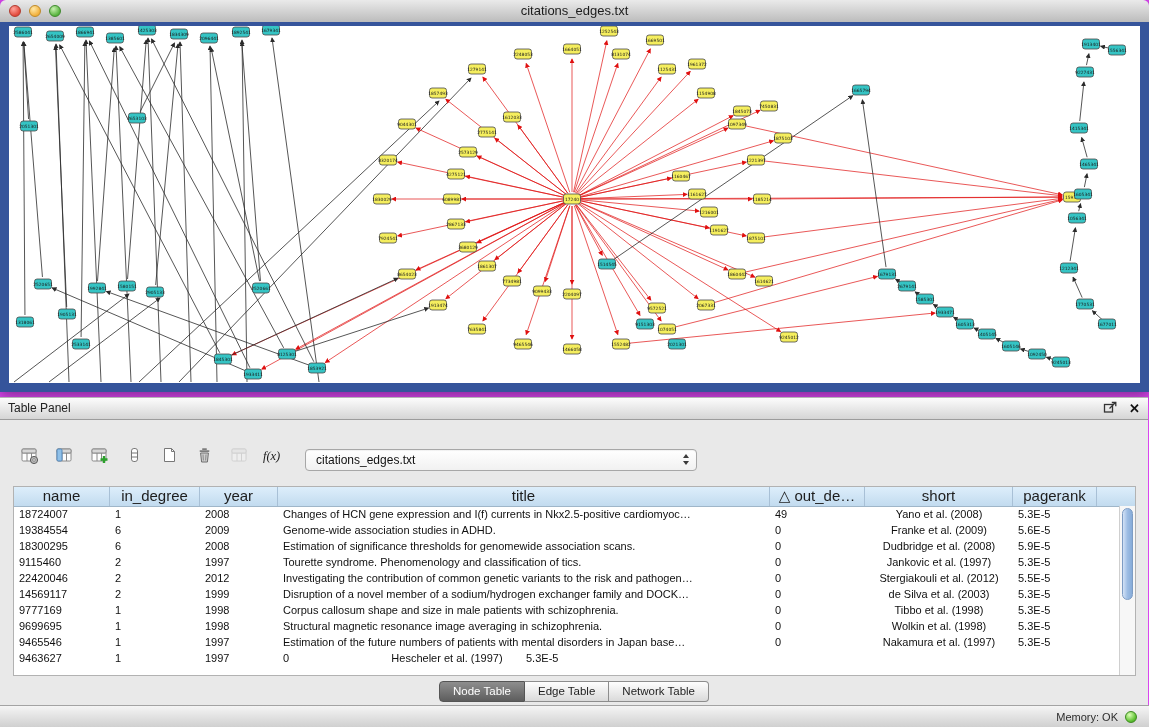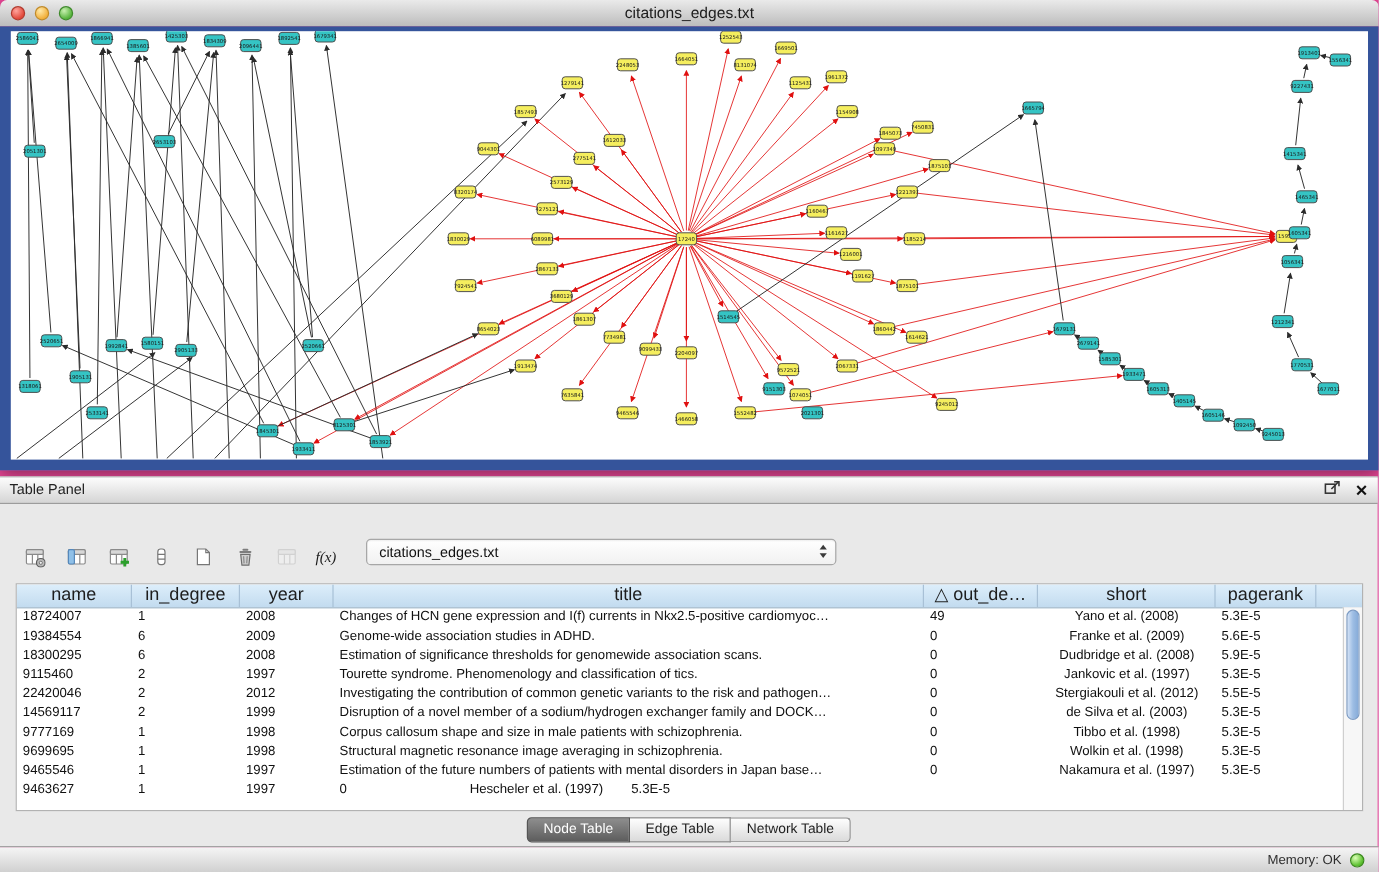--- a/index.html
+++ b/index.html
@@ -1,16 +1,16 @@
 <!DOCTYPE html>
 <html><head>
 <meta charset="utf-8">
 <style>
   html,body{margin:0;padding:0;}
-  .screen{position:relative;width:1149px;height:727px;overflow:hidden;background:#ec4899;
+  .screen{position:relative;width:1149px;height:727px;overflow:hidden;background:#d946ef;
           font-family:"Liberation Sans",sans-serif;-webkit-font-smoothing:antialiased;}
 
   
   .graph-window{position:absolute;left:0;top:0;width:1149px;height:392px;border-radius:6px 6px 0 0;
                 box-shadow:0 4px 14px rgba(0,0,0,.4);}
   .titlebar{height:22px;background:linear-gradient(#eaeaea,#bcbcbc);border-bottom:1px solid #7f7f7f;
             border-radius:6px 6px 0 0;position:relative;}
   .traffic{position:absolute;left:9px;top:5px;display:flex;gap:8px;}
   .tl{width:12px;height:12px;border-radius:50%;box-sizing:border-box;display:inline-block;}
   .tl.red{background:radial-gradient(circle at 35% 30%,#ffa49c,#e24a3c 70%);border:1px solid #b23a2e;}
@@ -23,21 +23,21 @@
 
   
   .table-panel{position:absolute;left:0;top:397px;width:1148px;height:308px;background:#e9e9e9;border-top:1px solid #b5b5b5;}
   .panel-header{height:21px;background:linear-gradient(#fcfcfc,#d5d5d5);border-bottom:1px solid #9c9c9c;position:relative;}
   .panel-title{position:absolute;left:8px;top:0;line-height:21px;font-size:12px;color:#222;}
   .panel-actions{position:absolute;right:8px;top:0;height:21px;display:flex;align-items:center;gap:11px;}
   .panel-actions .xbtn{font-size:13px;font-weight:bold;color:#111;line-height:21px;cursor:default;}
 
   .toolbar{position:absolute;left:16px;top:47px;height:30px;display:flex;align-items:center;}
   #toolbar-icons{display:flex;align-items:center;gap:9px;}
-  .tool-btn{width:26px;height:26px;display:flex;align-items:flex-end;justify-content:center;}
+  .tool-btn{width:26px;height:26px;display:flex;align-items:flex-start;justify-content:center;}
   .tool-btn.disabled{opacity:.55;}
   .combo{margin-left:18px;width:392px;height:22px;background:linear-gradient(#ffffff,#f1f1f1);
          border:1px solid #a7a7a7;border-radius:4px;display:flex;align-items:center;position:relative;
          font-size:12px;color:#111;padding-left:10px;box-sizing:border-box;box-shadow:inset 0 1px 1px rgba(0,0,0,.06);}
   .combo .arrows{position:absolute;right:7px;top:4px;display:flex;flex-direction:column;align-items:center;}
   .arrow-up{width:0;height:0;border-left:3.5px solid transparent;border-right:3.5px solid transparent;
             border-bottom:4.5px solid #3a3a3a;margin-bottom:3px;}
   .arrow-down{width:0;height:0;border-left:3.5px solid transparent;border-right:3.5px solid transparent;
               border-top:4.5px solid #3a3a3a;}
 

